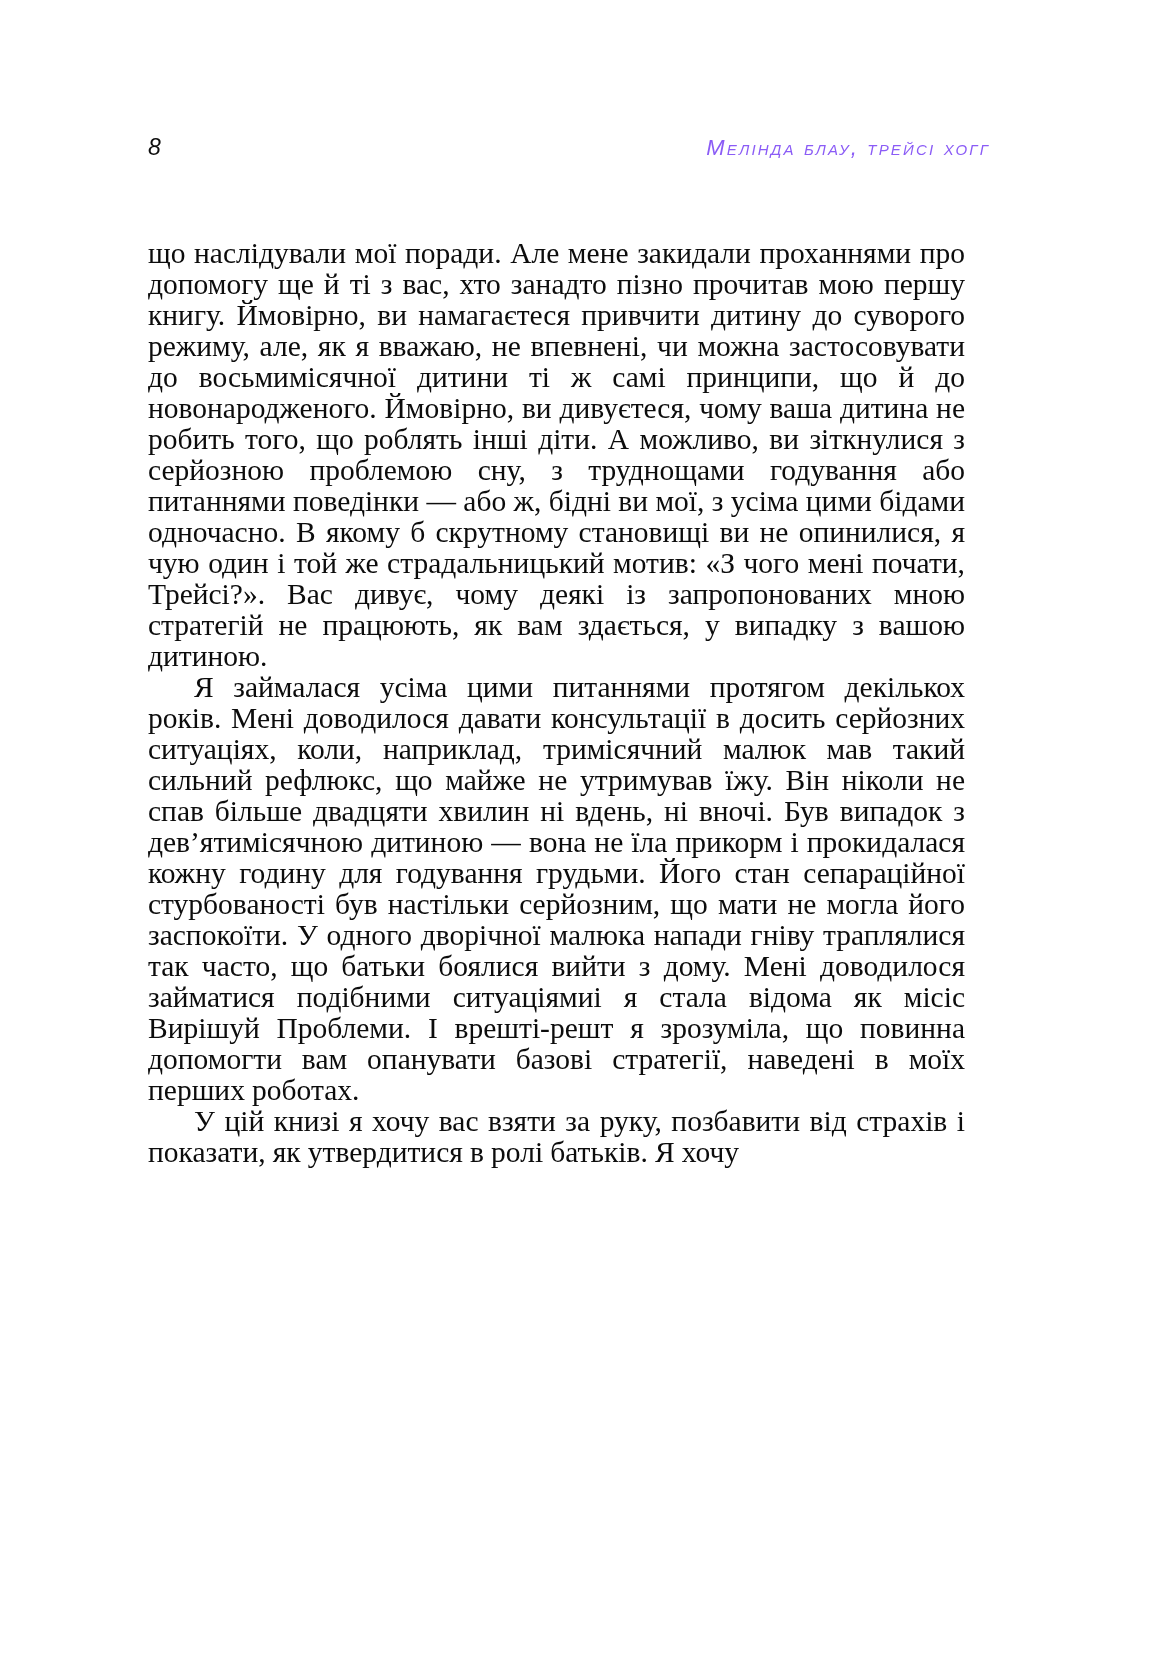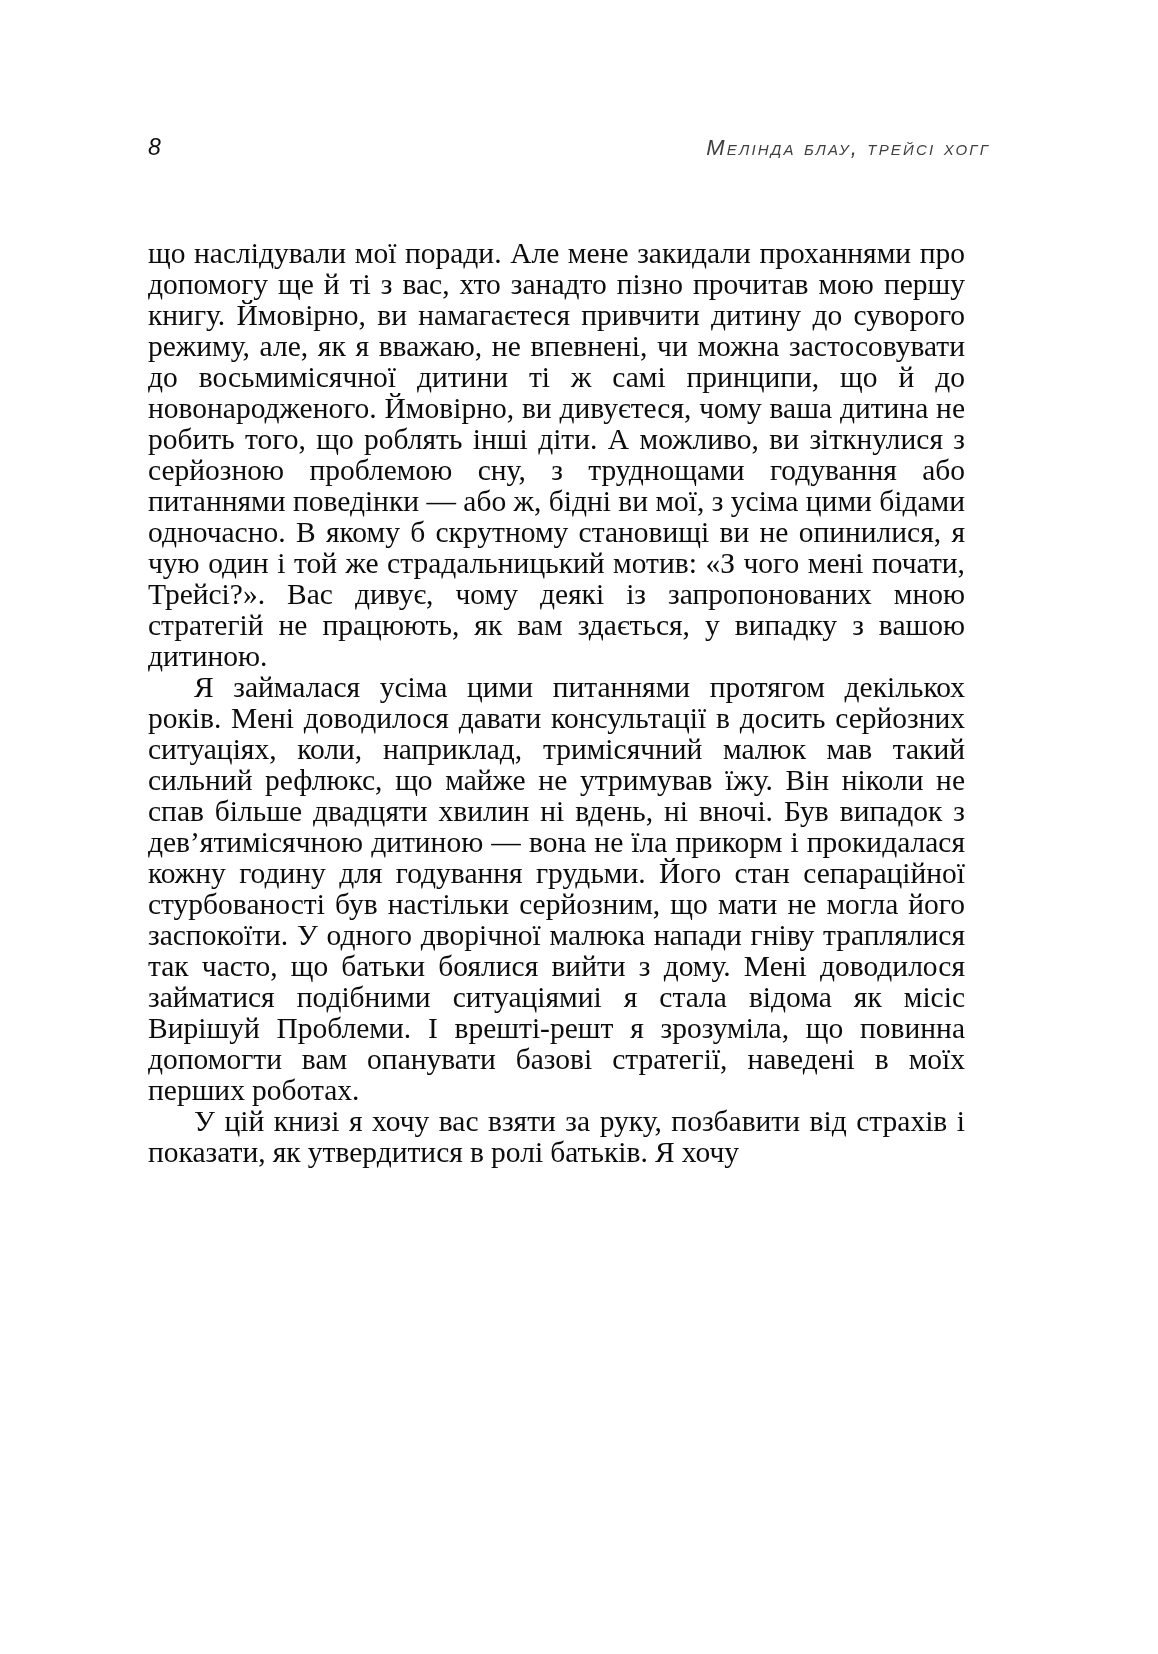--- a/index.html
+++ b/index.html
@@ -69,21 +69,21 @@
     text-indent: 46px;
   }
 </style>
 </head>
 <body>
 
 <div class="page" style="background: rgb(255, 255, 255);">
 
   <div class="running-head">
     <span class="folio" style="color: rgb(12, 12, 12);">8</span>
-    <span class="head-title" style="color: #404040;">Мелінда Блау, Трейсі Хогг</span>
+    <span class="head-title" style="color: #8b5cf6;">Мелінда Блау, Трейсі Хогг</span>
   </div>
 
   <div class="textblock">
     <p class="para" style="color: rgb(12, 12, 12);">що наслідували мої поради. Але мене закидали проханнями про допомогу ще й ті з вас, хто занадто пізно прочитав мою першу книгу. Ймовірно, ви намагаєтеся привчити дитину до суворого режиму, але, як я вважаю, не впевнені, чи можна застосовувати до восьмимісячної дитини ті ж самі принципи, що й до новонародженого. Ймовірно, ви дивуєтеся, чому ваша дитина не робить того, що роблять інші діти. А можливо, ви зіткнулися з серйозною проблемою сну, з труднощами годування або питаннями поведінки — або ж, бідні ви мої, з усіма цими бідами одночасно. В якому б скрутному становищі ви не опинилися, я чую один і той же страдальницький мотив: «З чого мені почати, Трейсі?». Вас дивує, чому деякі із запропонованих мною стратегій не працюють, як вам здається, у випадку з вашою дитиною.</p>
     <p class="para indent" style="color: rgb(12, 12, 12);">Я займалася усіма цими питаннями протягом декількох років. Мені доводилося давати консультації в досить серйозних ситуаціях, коли, наприклад, тримісячний малюк мав такий сильний рефлюкс, що майже не утримував їжу. Він ніколи не спав більше двадцяти хвилин ні вдень, ні вночі. Був випадок з дев’ятимісячною дитиною — вона не їла прикорм і прокидалася кожну годину для годування грудьми. Його стан сепараційної стурбованості був настільки серйозним, що мати не могла його заспокоїти. У одного дворічної малюка напади гніву траплялися так часто, що батьки боялися вийти з дому. Мені доводилося займатися подібними ситуаціямиі я стала відома як місіс Вирішуй Проблеми. І врешті-решт я зрозуміла, що повинна допомогти вам опанувати базові стратегії, наведені в моїх перших роботах.</p>
     <p class="para indent" style="color: rgb(12, 12, 12); font-family: Liberation Serif, serif;">У цій книзі я хочу вас взяти за руку, позбавити від страхів і показати, як утвердитися в ролі батьків. Я хочу</p>
   </div>
 
 </div>
 

